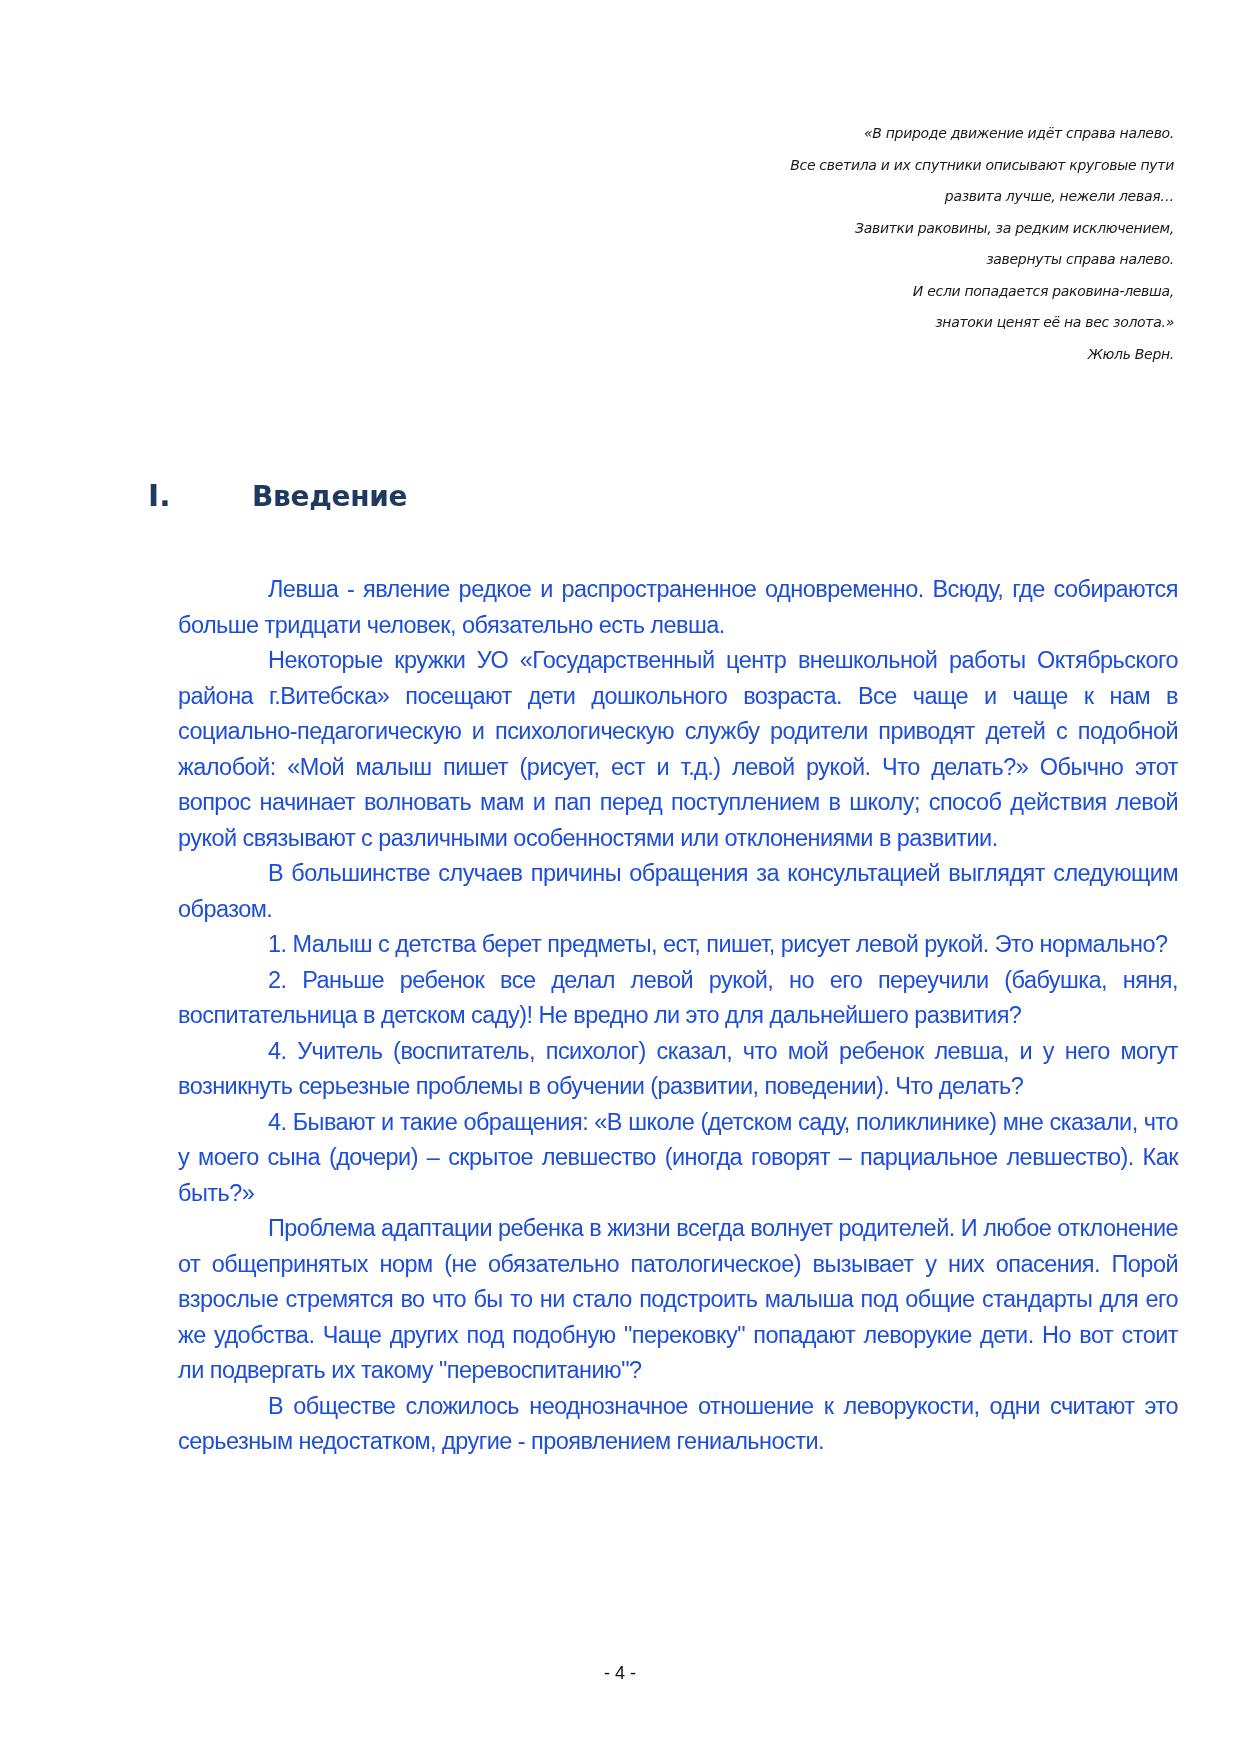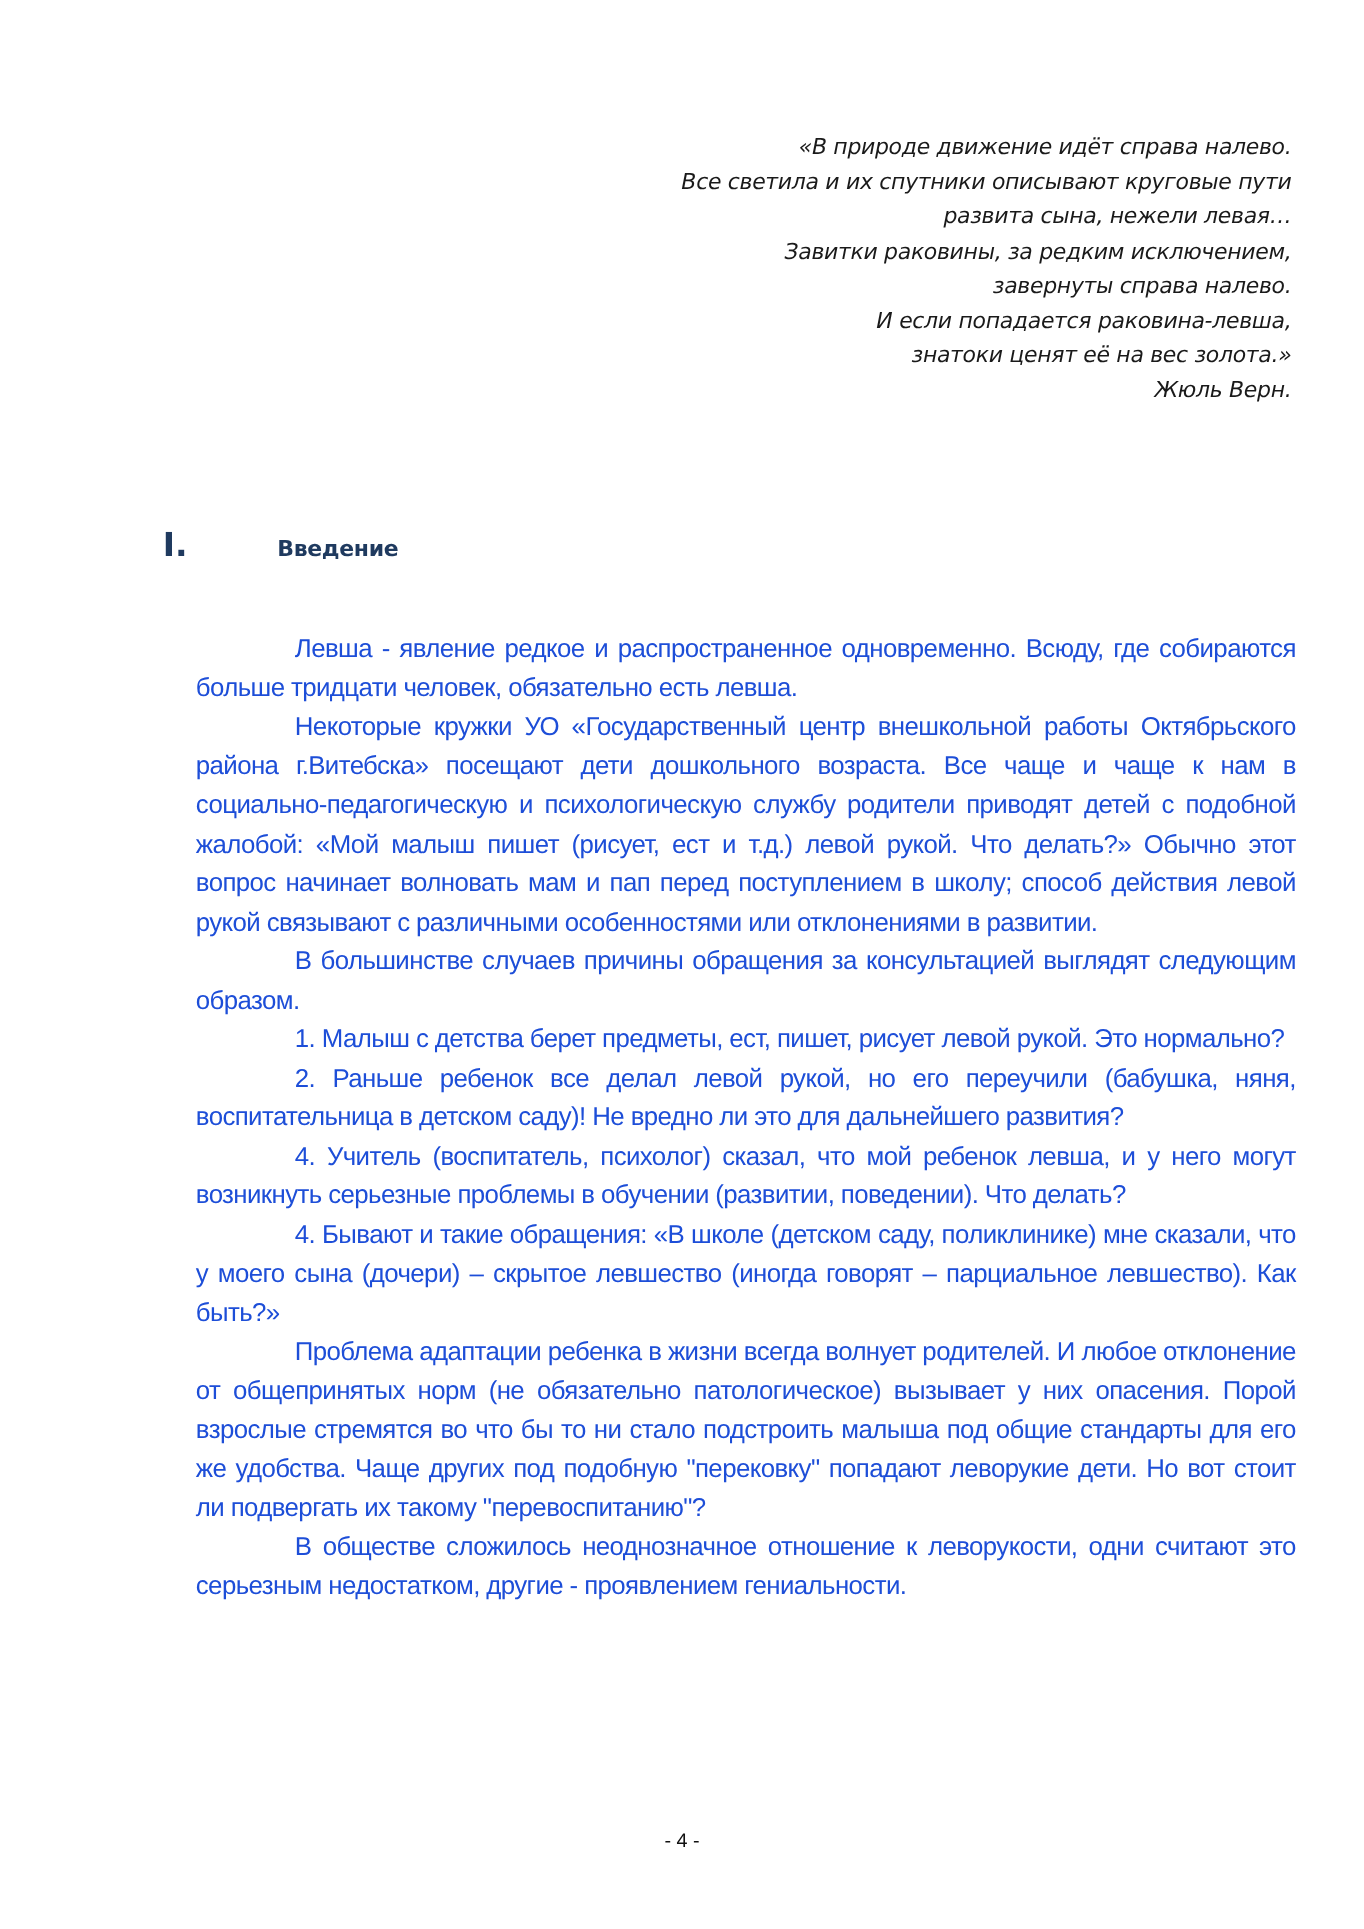--- a/index.html
+++ b/index.html
@@ -1,32 +1,32 @@
 <!DOCTYPE html>
 <html><head>
   <meta charset="utf-8">
   <style>
     html, body { margin: 0; padding: 0; background: #ffffff; }
     body { width: 1240px; height: 1754px; position: relative; overflow: hidden; font-family: "Liberation Sans", sans-serif; color: #111; }
-    .epigraph { position: absolute; top: 118px; right: 66px; width: 900px; text-align: right; font-family: "DejaVu Sans", sans-serif; font-style: italic; font-size: 20px; line-height: 31.5px; color: #1a1a1a; letter-spacing: -0.3px; }
+    .epigraph { position: absolute; top: 118px; right: 66px; width: 900px; text-align: right; font-family: "DejaVu Sans", sans-serif; font-style: italic; font-size: 14px; line-height: 31.5px; color: #1a1a1a; letter-spacing: -0.3px; }
     .epigraph div { white-space: nowrap; }
     .heading { position: absolute; top: 478px; left: 148px; display: flex; align-items: baseline; color: #1f3a5f; font-family: "DejaVu Sans", sans-serif; font-weight: bold; }
     .heading .num { font-size: 30px; width: 104px; }
-    .heading .title { font-size: 20px; letter-spacing: -0.3px; }
+    .heading .title { font-size: 28px; letter-spacing: -0.3px; }
     .body { position: absolute; top: 572px; left: 178px; width: 1000px; font-family: "Liberation Sans", sans-serif; font-size: 23.5px; line-height: 35.5px; color: #1d4ed8; }
     .body p { margin: 0; text-align: justify; text-indent: 90px; letter-spacing: -0.55px; transform-origin: left; }
     .footer { position: absolute; top: 1663px; left: 0; width: 1240px; text-align: center; font-family: "Liberation Sans", sans-serif; font-size: 18px; color: #111; }
   </style>
 </head>
 <body>
 
 <div class="epigraph">
   <div>«В природе движение идёт справа налево.</div>
   <div>Все светила и их спутники описывают круговые пути</div>
-  <div>развита сына, нежели левая…</div>
+  <div>развита лучше, нежели левая…</div>
   <div>Завитки раковины, за редким исключением,</div>
   <div>завернуты справа налево.</div>
   <div>И если попадается раковина-левша,</div>
   <div>знатоки ценят её на вес золота.»</div>
   <div>Жюль Верн.</div>
 </div>
 
 <div class="heading">
   <span class="num">I.</span>
   <span class="title">Введение</span>

